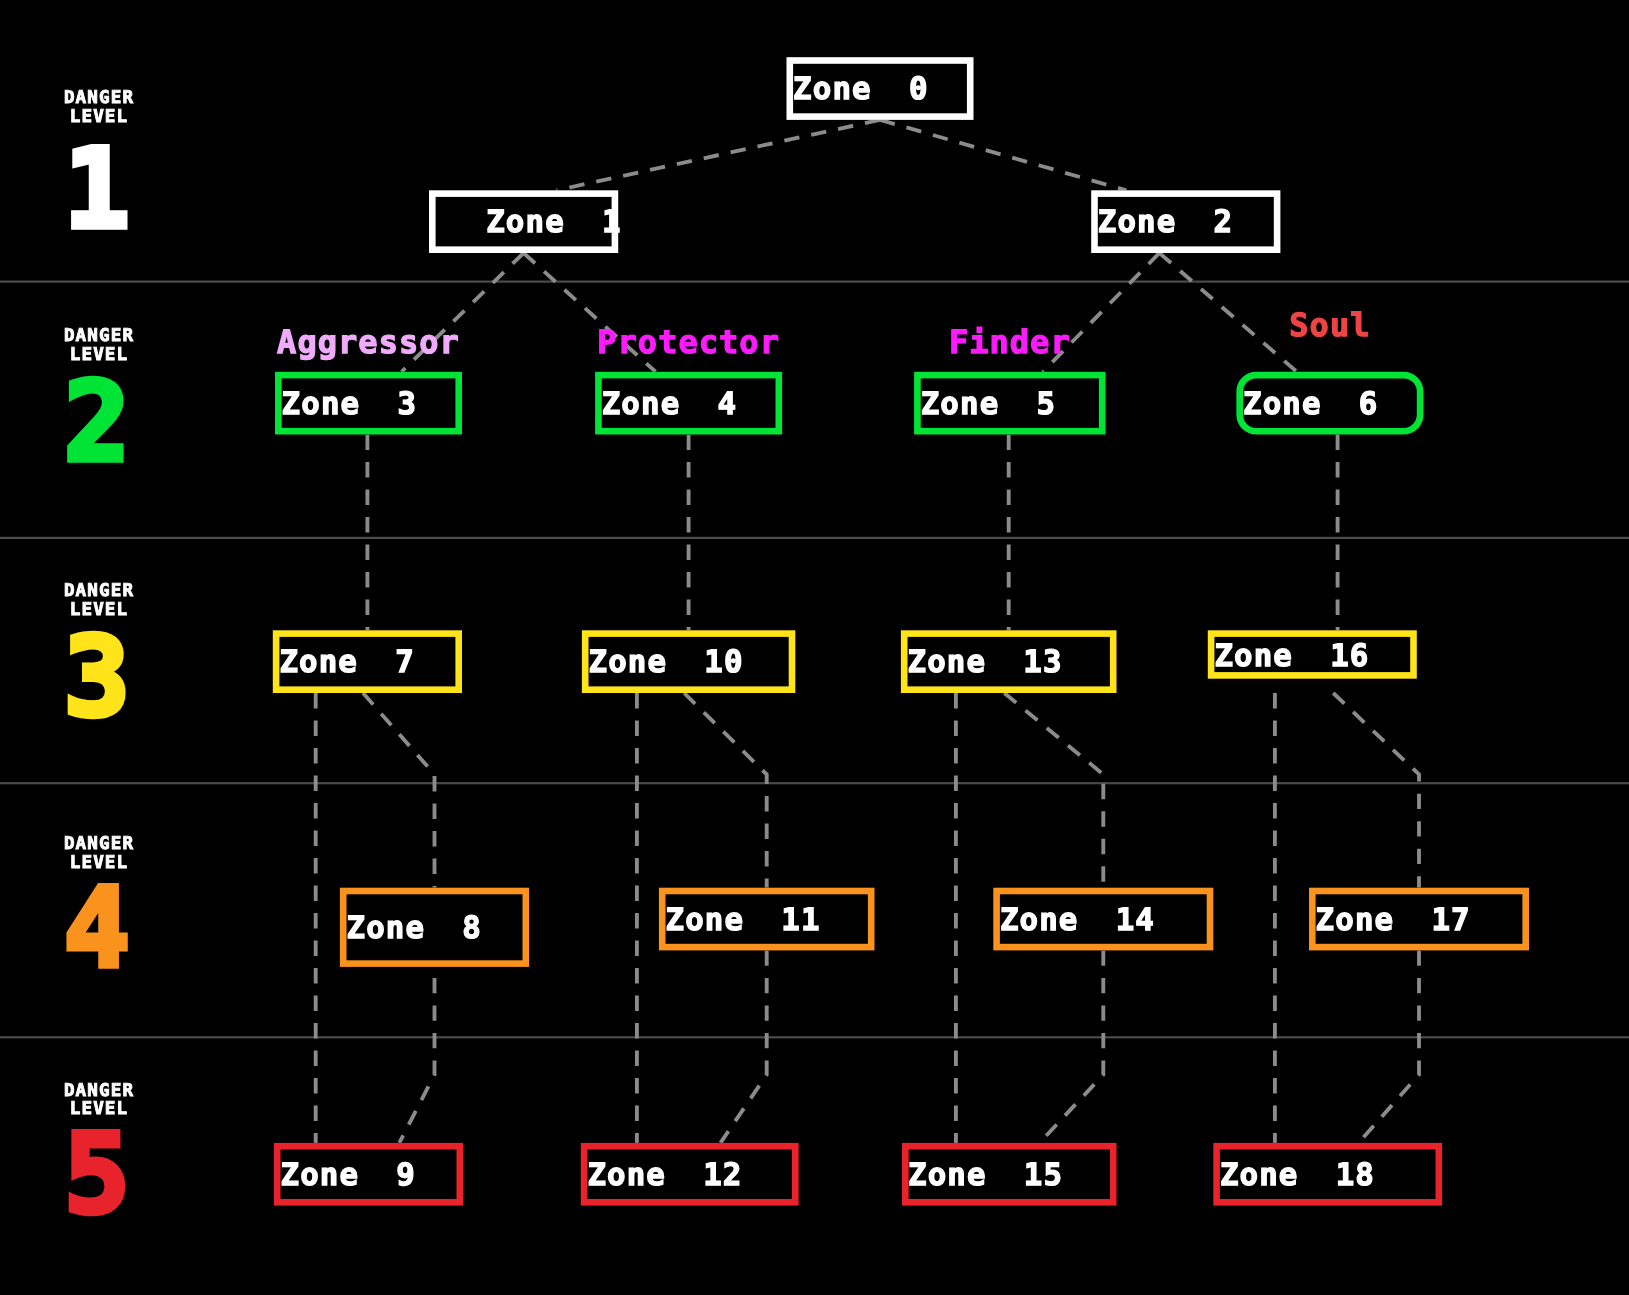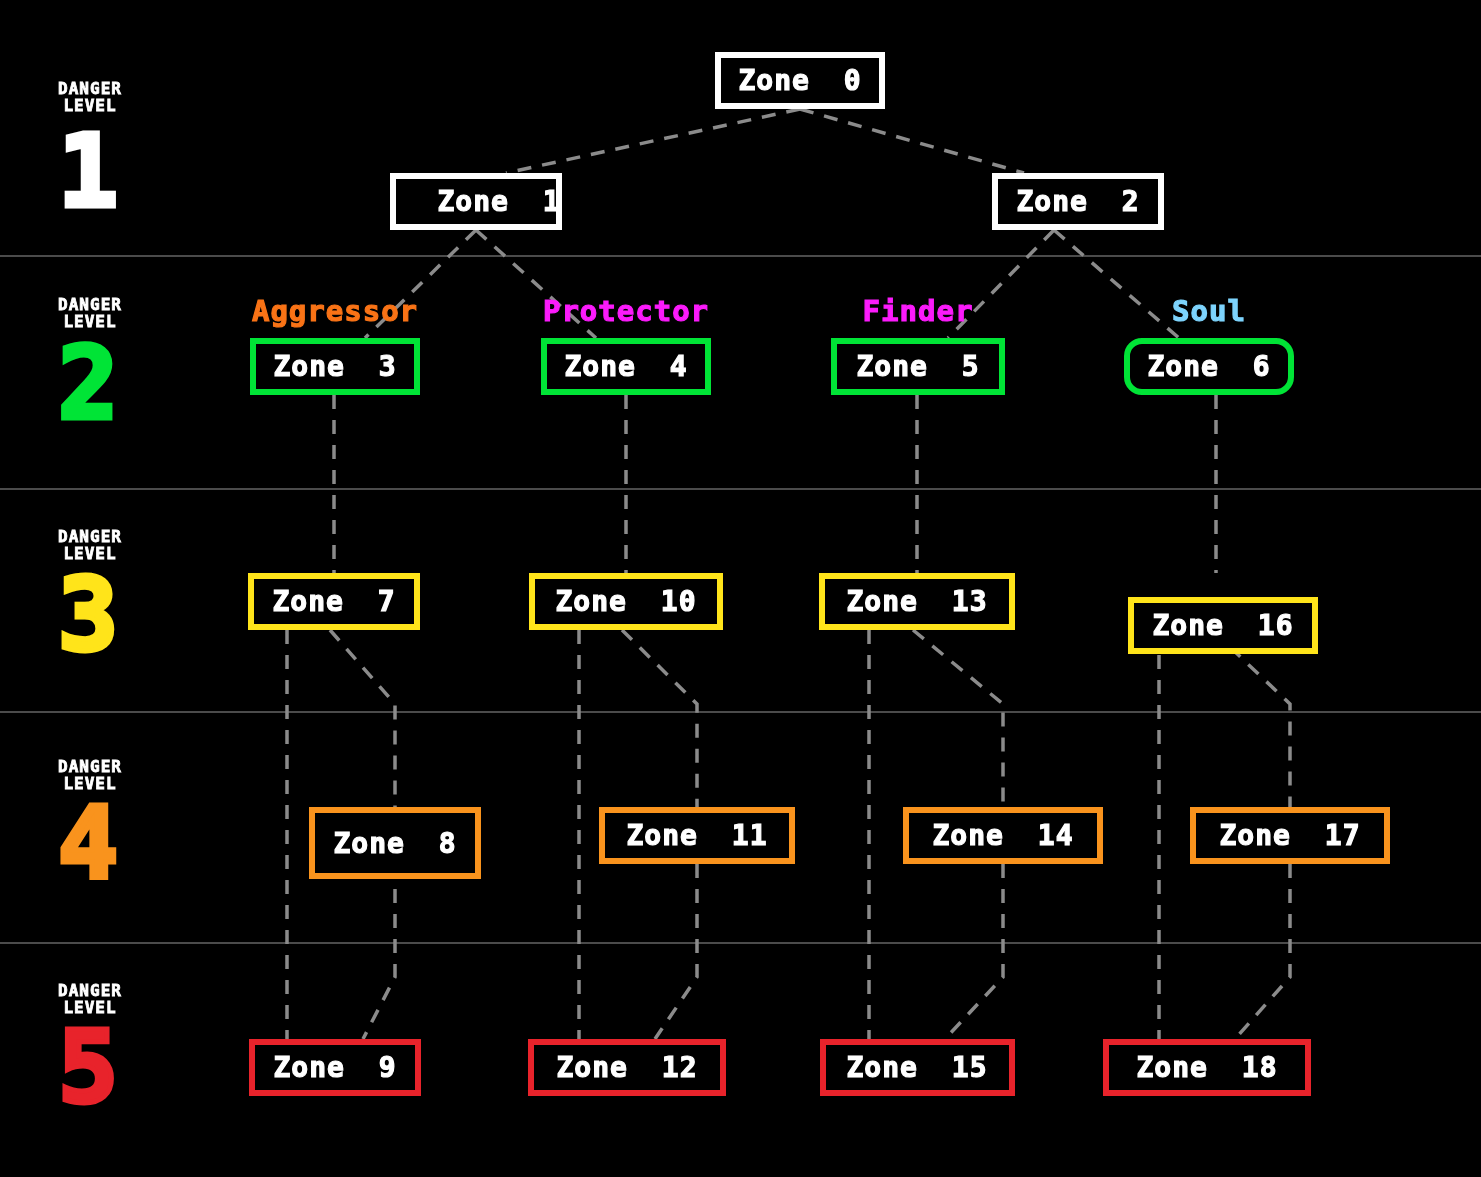--- a/index.html
+++ b/index.html
@@ -4,21 +4,21 @@
 <style>
   html,body{margin:0;padding:0;background:#000;}
   .stage{
     position:relative;width:1481px;height:1177px;background:#000;overflow:hidden;
     font-family:"DejaVu Sans Mono",monospace;
   }
   .divider{position:absolute;left:0;width:1481px;height:2px;background:#4b4b4b;}
   svg.edges{position:absolute;left:0;top:0;z-index:1;}
   .zone-box{
     position:absolute;z-index:3;background:#000;border:6px solid #5eead4;
-    display:flex;align-items:center;justify-content:center;box-sizing:border-box;
+    display:flex;align-items:center;justify-content:flex-start;box-sizing:border-box;
   }
   .zone-label{
     color:#fff;font-weight:bold;font-size:28px;letter-spacing:1px;word-spacing:16px;
     -webkit-text-stroke:1.2px #fff;white-space:nowrap;
   }
   .category-label{
     position:absolute;z-index:3;transform:translateX(-50%);
     font-weight:bold;font-size:29px;letter-spacing:1px;white-space:nowrap;
     -webkit-text-stroke:1.2px currentColor;
   }
@@ -95,43 +95,43 @@
     </div>
     <div class="zone-box" style="left: 390px; top: 173px; width: 172px; height: 57px; border-color: rgb(255, 255, 255); padding-left: 46px;">
       <span class="zone-label">Zone 1</span>
     </div>
     <div class="zone-box" style="left: 968px; top: 173px; width: 172px; height: 57px; border-color: rgb(255, 255, 255); margin-left: 24px;">
       <span class="zone-label">Zone 2</span>
     </div>
     <div class="zone-box" style="left: 250px; top: 338px; width: 170px; height: 57px; border-color: rgb(0, 228, 54);">
       <span class="zone-label">Zone 3</span>
     </div>
-    <div class="category-label" style="left: 335px; top: 294px; color: #f97316;">Aggressor</div>
+    <div class="category-label" style="left: 335px; top: 294px; color: #f0abfc;">Aggressor</div>
     <div class="zone-box" style="left: 541px; top: 338px; width: 170px; height: 57px; border-color: rgb(0, 228, 54);">
       <span class="zone-label">Zone 4</span>
     </div>
     <div class="category-label" style="left: 626px; top: 294px; color: rgb(251, 27, 251);">Protector</div>
     <div class="zone-box" style="left: 831px; top: 338px; width: 174px; height: 57px; border-color: rgb(0, 228, 54);">
       <span class="zone-label">Zone 5</span>
     </div>
     <div class="category-label" style="left: 918px; top: 294px; color: rgb(251, 27, 251);">Finder</div>
     <div class="zone-box" style="left: 1124px; top: 338px; width: 170px; height: 57px; border-color: rgb(0, 228, 54); border-radius: 18px;">
       <span class="zone-label">Zone 6</span>
     </div>
-    <div class="category-label" style="left: 1209px; top: 294px; color: #7dd3fc;">Soul</div>
+    <div class="category-label" style="left: 1209px; top: 278px; color: #ef4444;">Soul</div>
     <div class="zone-box" style="left: 248px; top: 573px; width: 172px; height: 57px; border-color: rgb(255, 228, 26);">
       <span class="zone-label">Zone 7</span>
     </div>
     <div class="zone-box" style="left: 529px; top: 573px; width: 194px; height: 57px; border-color: rgb(255, 228, 26);">
       <span class="zone-label">Zone 10</span>
     </div>
     <div class="zone-box" style="left: 819px; top: 573px; width: 196px; height: 57px; border-color: rgb(255, 228, 26);">
       <span class="zone-label">Zone 13</span>
     </div>
-    <div class="zone-box" style="left: 1128px; top: 573px; width: 190px; height: 57px; border-color: rgb(255, 228, 26); margin-top: 24px;">
+    <div class="zone-box" style="left: 1098px; top: 573px; width: 190px; height: 44px; border-color: rgb(255, 228, 26);">
       <span class="zone-label">Zone 16</span>
     </div>
     <div class="zone-box" style="left: 309px; top: 807px; width: 172px; height: 72px; border-color: rgb(249, 147, 29);">
       <span class="zone-label">Zone 8</span>
     </div>
     <div class="zone-box" style="left: 599px; top: 807px; width: 196px; height: 57px; border-color: rgb(249, 147, 29);">
       <span class="zone-label">Zone 11</span>
     </div>
     <div class="zone-box" style="left: 903px; top: 807px; width: 200px; height: 57px; border-color: rgb(249, 147, 29);">
       <span class="zone-label">Zone 14</span>

